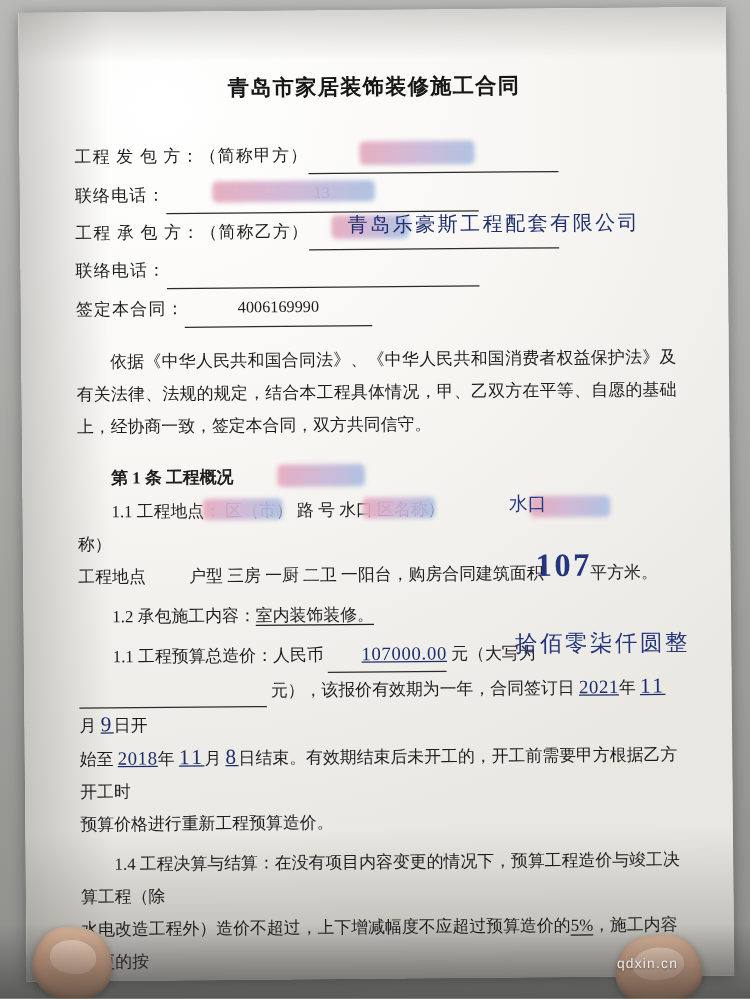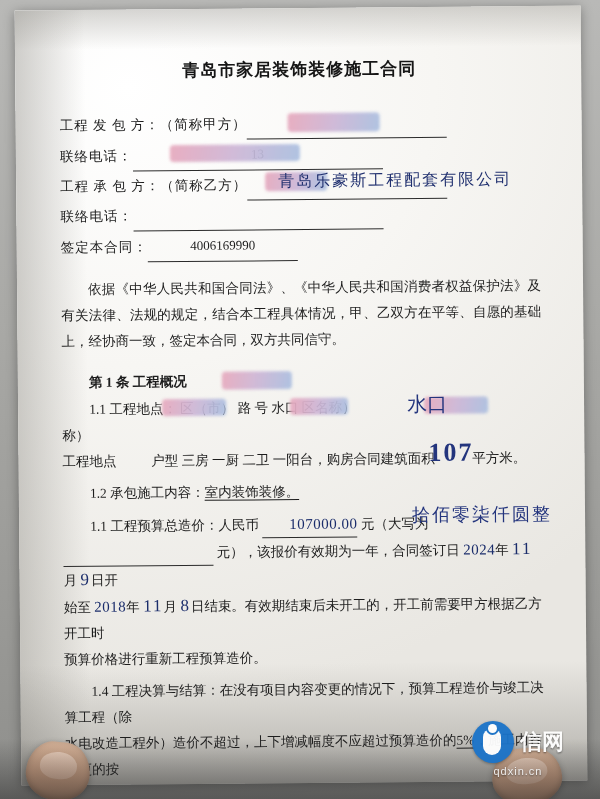--- a/index.html
+++ b/index.html
@@ -108,20 +108,21 @@
     border-radius: 4px;
     opacity: .93;
   }
 
   
   .hand {
     font-family: "Liberation Serif", serif;
     color: #1b2d6b;
     font-size: 15px;
     letter-spacing: 0.5px;
+    text-decoration: underline;
   }
   .hand-big {
     font-size: 17px;
     letter-spacing: 2px;
   }
   .hand-abs {
     position: absolute;
     color: #24357d;
     font-family: "Liberation Serif", serif;
     white-space: nowrap;
@@ -266,21 +267,21 @@
       <div class="section-head">
         <span>第 1 条    工程概况</span>
         <span class="redact-abs" style="left:160px; top:4px; width:70px; height:18px;"></span>
       </div>
 
       <div class="sub">
         <span>1.1 工程地点：         区（市）        路     号 水口     区名称）</span>
         <span class="redact-abs" style="left:100px; top:3px; width:64px; height:17px;"></span>
         <span class="redact-abs" style="left:228px; top:3px; width:58px; height:17px;"></span>
         <span class="redact-abs" style="left:362px; top:3px; width:64px; height:17px;"></span>
-        <span class="hand-abs" style="left:318px; top:-3px; font-size:20px;">水口</span>
+        <span class="hand-abs" style="left:318px; top:-3px; font-size:15px;">水口</span>
       </div>
       <div class="sub" style="text-indent:0">称）</div>
 
       <div class="sub" style="text-indent:0">
         <span>工程地点</span>
         <span style="display:inline-block;width:28px"></span>
         <span>户型  三房   一厨  二卫  一阳台，购房合同建筑面积</span>
         <span class="hand-abs hand-big" style="left:366px; top:-6px; font-size:26px;font-weight:bold;">107</span>
         <span style="margin-left:34px">平方米。</span>
       </div>
@@ -293,21 +294,21 @@
       <div class="sub" style="margin-top:6px">
         <span>1.1</span>
         <span>工程预算总造价：人民币</span>
         <span class="hand" style="display:inline-block;min-width:78px;text-align:center;border-bottom:1px solid #2b2b2b;">107000.00</span>
         <span>元（大写为</span>
         <span class="hand-abs hand-big" style="left:322px; top:-8px; font-size:18px;">拾佰零柒仟圆整</span>
       </div>
       <div class="sub" style="text-indent:0">
         <span class="fill" style="width:150px"></span>
         <span>元），该报价有效期为一年，合同签订日</span>
-        <span class="hand">2024</span>年
+        <span class="hand">2021</span>年
         <span class="hand hand-big">11</span>月
         <span class="hand hand-big">9</span>日开
       </div>
       <div class="sub" style="text-indent:0">
         始至 <span class="hand">2018</span>年
         <span class="hand hand-big">11</span>月
         <span class="hand hand-big">8</span>日结束。有效期结束后未开工的，开工前需要甲方根据乙方开工时
       </div>
       <div class="sub" style="text-indent:0">预算价格进行重新工程预算造价。</div>
 
@@ -328,20 +329,16 @@
   <div class="finger" style="left:26px; top:742px; width:64px; height:58px; transform:rotate(6deg);">
     <div class="finger-nail"></div>
   </div>
   <div class="finger" style="left:492px; top:748px; width:70px; height:56px; transform:rotate(-5deg);">
     <div class="finger-nail"></div>
   </div>
 
   <div class="backdrop-dark-bottom"></div>
 
   <div class="watermark">
-    <div class="wm-row">
-      <div class="wm-circle"></div>
-      <div class="wm-name">信网</div>
-    </div>
     <div class="wm-url">qdxin.cn</div>
   </div>
 
 </div>
 
 </body></html>

